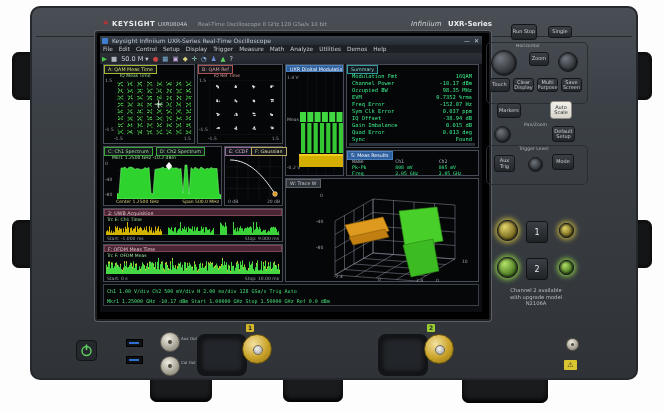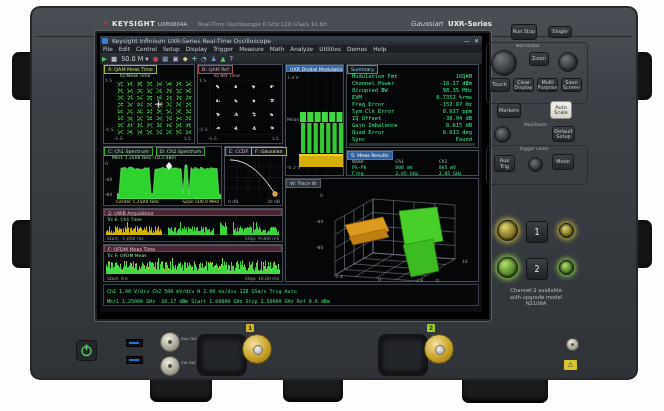--- a/index.html
+++ b/index.html
@@ -69,21 +69,21 @@
 <div class="foot" style="left:283px;top:372px;width:60px;height:30px;"></div>
 <div class="foot" style="left:462px;top:370px;width:86px;height:33px;"></div>
 
 <div id="chassis">
 
   <div class="abs" style="left:4px;top:4px;width:596px;height:24px;border-bottom:1px solid #26292d;">
     <span class="abs" style="left:66px;top:6px;color:#d03030;font-size:9px;line-height:10px;">✶</span>
     <span class="abs brand" style="left:76px;top:8px;">KEYSIGHT</span>
     <span class="abs specs" style="left:122px;top:9px;color:#c6cbd1;">UXR0804A</span>
     <span class="abs specs" style="left:162px;top:9px;">Real-Time Oscilloscope     8 GHz     128 GSa/s     10 bit</span>
-    <span class="abs family" style="left:375px;top:8px;">Gaussian</span>
+    <span class="abs family" style="left:375px;top:8px;">Infiniium</span>
     <span class="abs series" style="left:412px;top:8px;">UXR-Series</span>
   </div>
 </div>
 
 <div id="screenframe"></div>
 <div id="screen">
   <div id="titlebar">
     <span class="wicon"></span>
     <span>Keysight Infiniium UXR-Series Real-Time Oscilloscope</span>
     <span class="wctl" style="right:12px;">—</span>

